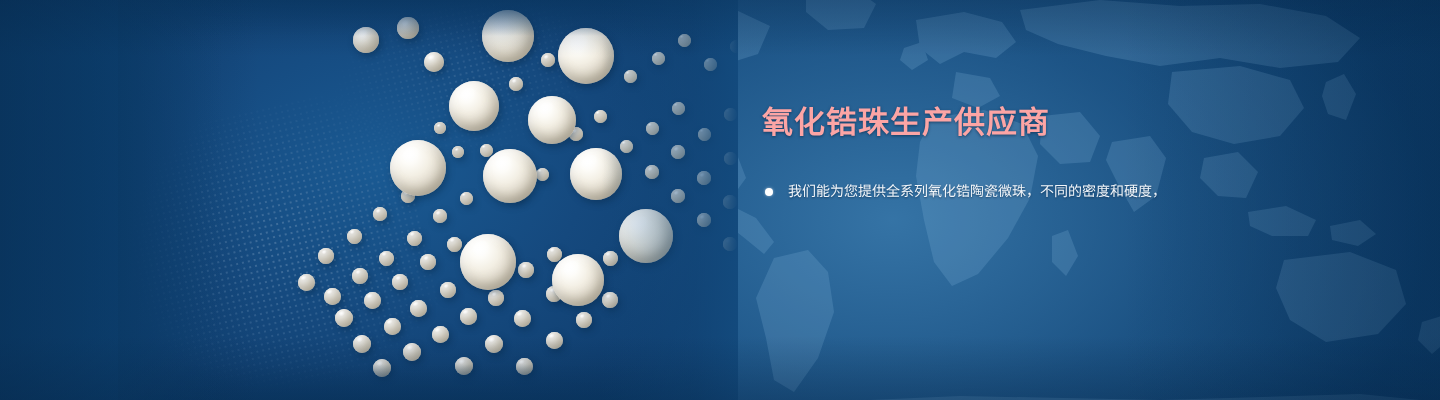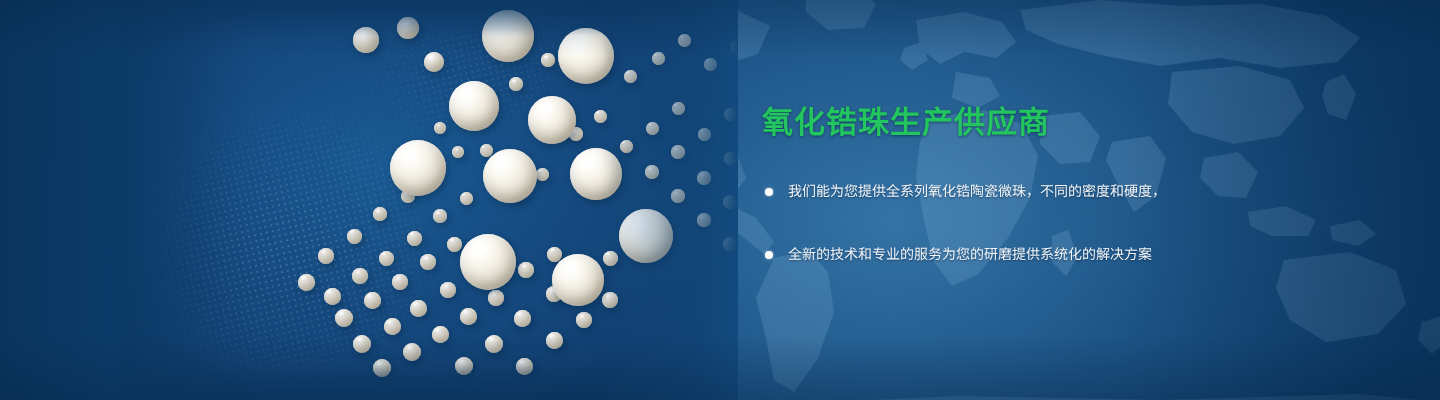--- a/index.html
+++ b/index.html
@@ -130,21 +130,21 @@
   .copy {
     position: absolute;
     left: 762px; top: 106px;
     width: 470px;
   }
   .headline {
     margin: 0 0 24px 0;
     font-size: 31px;
     line-height: 1.1;
     font-weight: 700;
-    color: #22c55e;
+    color: #fca5a5;
     letter-spacing: 1px;
     text-shadow: 0 1px 3px rgba(4,28,54,0.55);
     white-space: nowrap;
   }
   .bullets { list-style: none; margin: 0; padding: 0; }
   .bullet {
     position: relative;
     padding-left: 26px;
     margin-bottom: 5px;
     font-size: 14px;
@@ -305,20 +305,16 @@
 
   <div class="bg-vignette"></div>
 
   <div class="copy">
     <h1 class="headline">氧化锆珠生产供应商</h1>
     <ul class="bullets">
         <li class="bullet">
           <span class="bullet-dot"></span>
           <span class="bullet-line">我们能为您提供全系列氧化锆陶瓷微珠，不同的密度和硬度，</span>
         </li>
-        <li class="bullet">
-          <span class="bullet-dot"></span>
-          <span class="bullet-line">全新的技术和专业的服务为您的研磨提供系统化的解决方案</span>
-        </li>
       </ul>
   </div>
 
 </div>
 
 </body></html>

